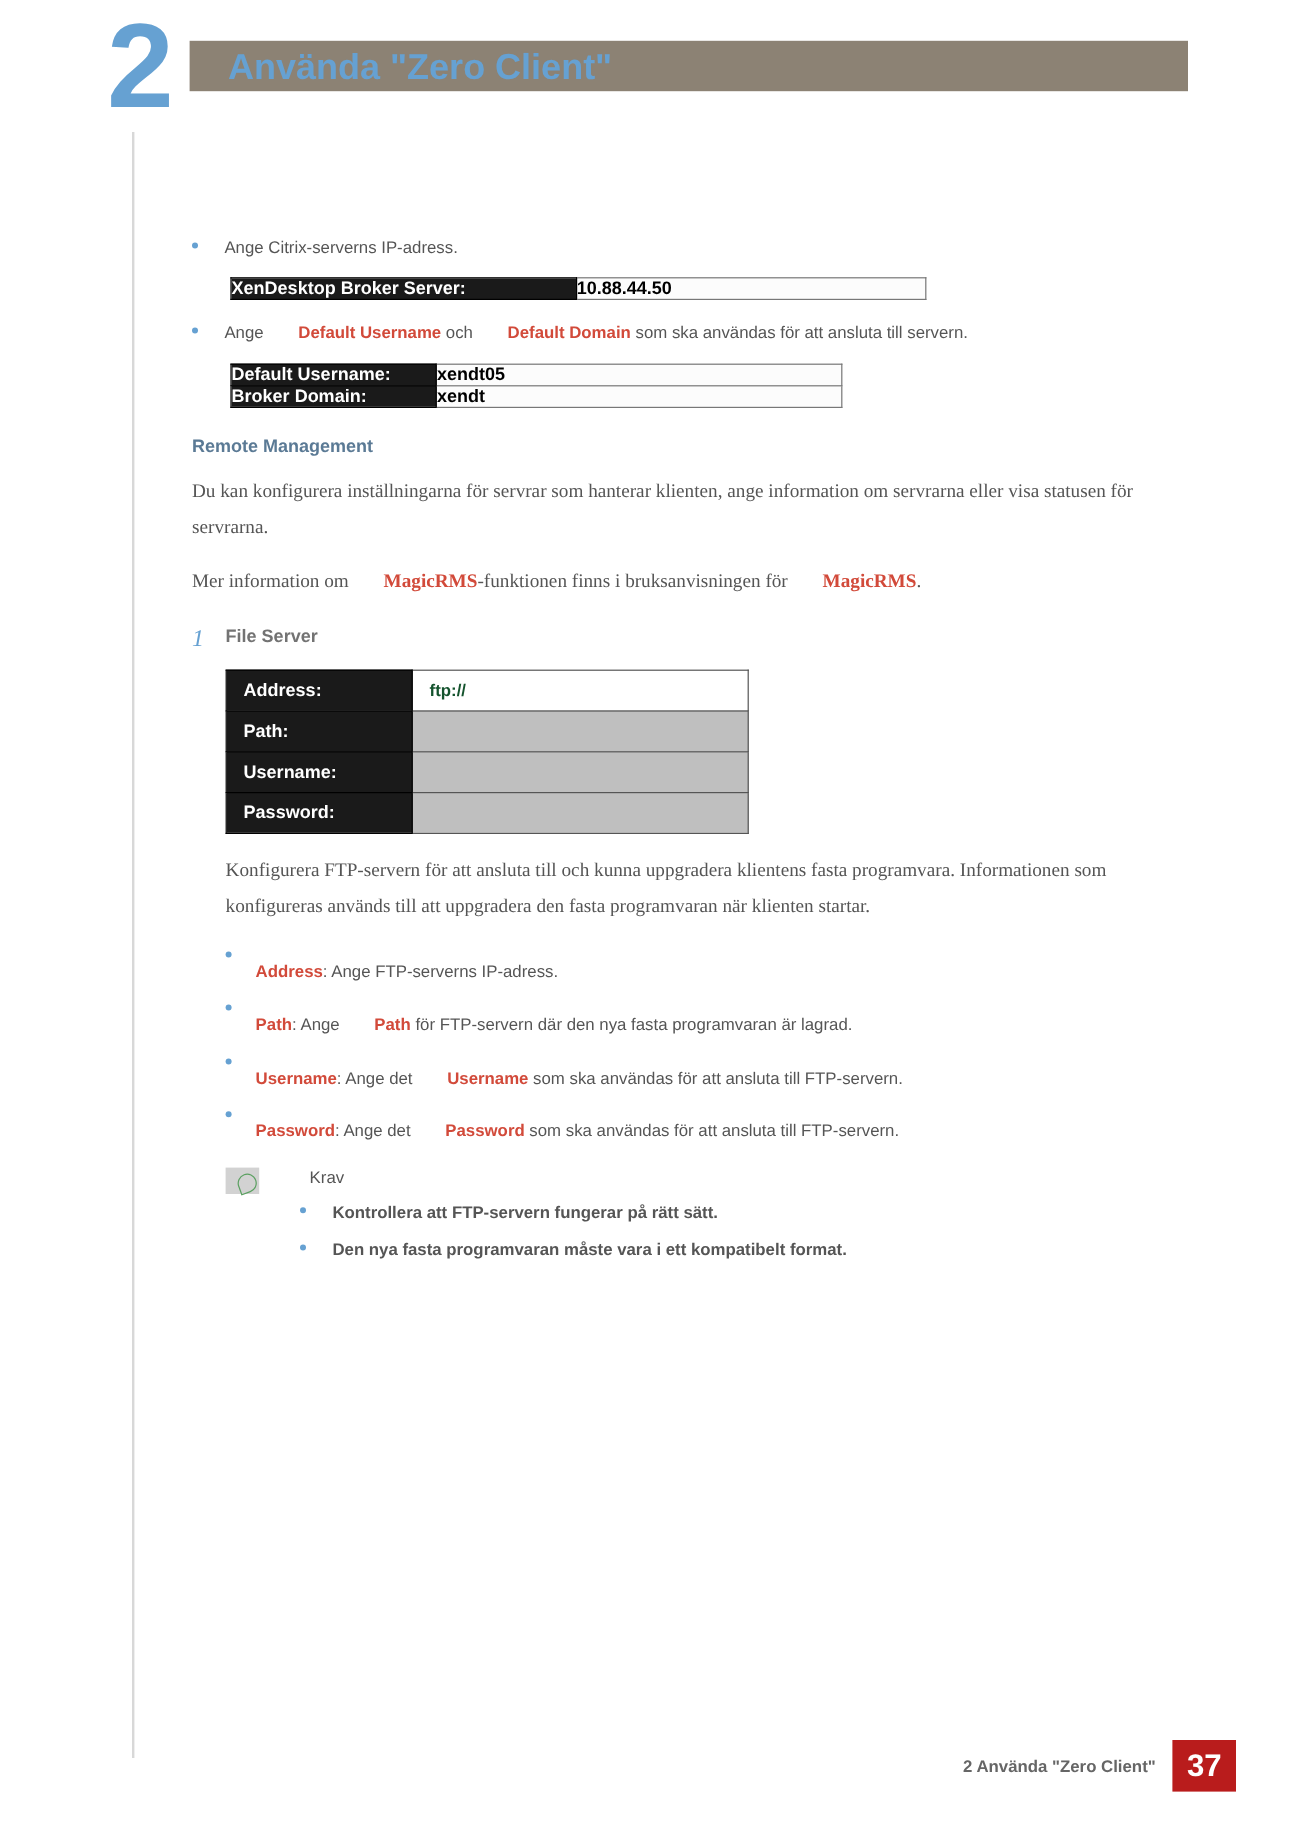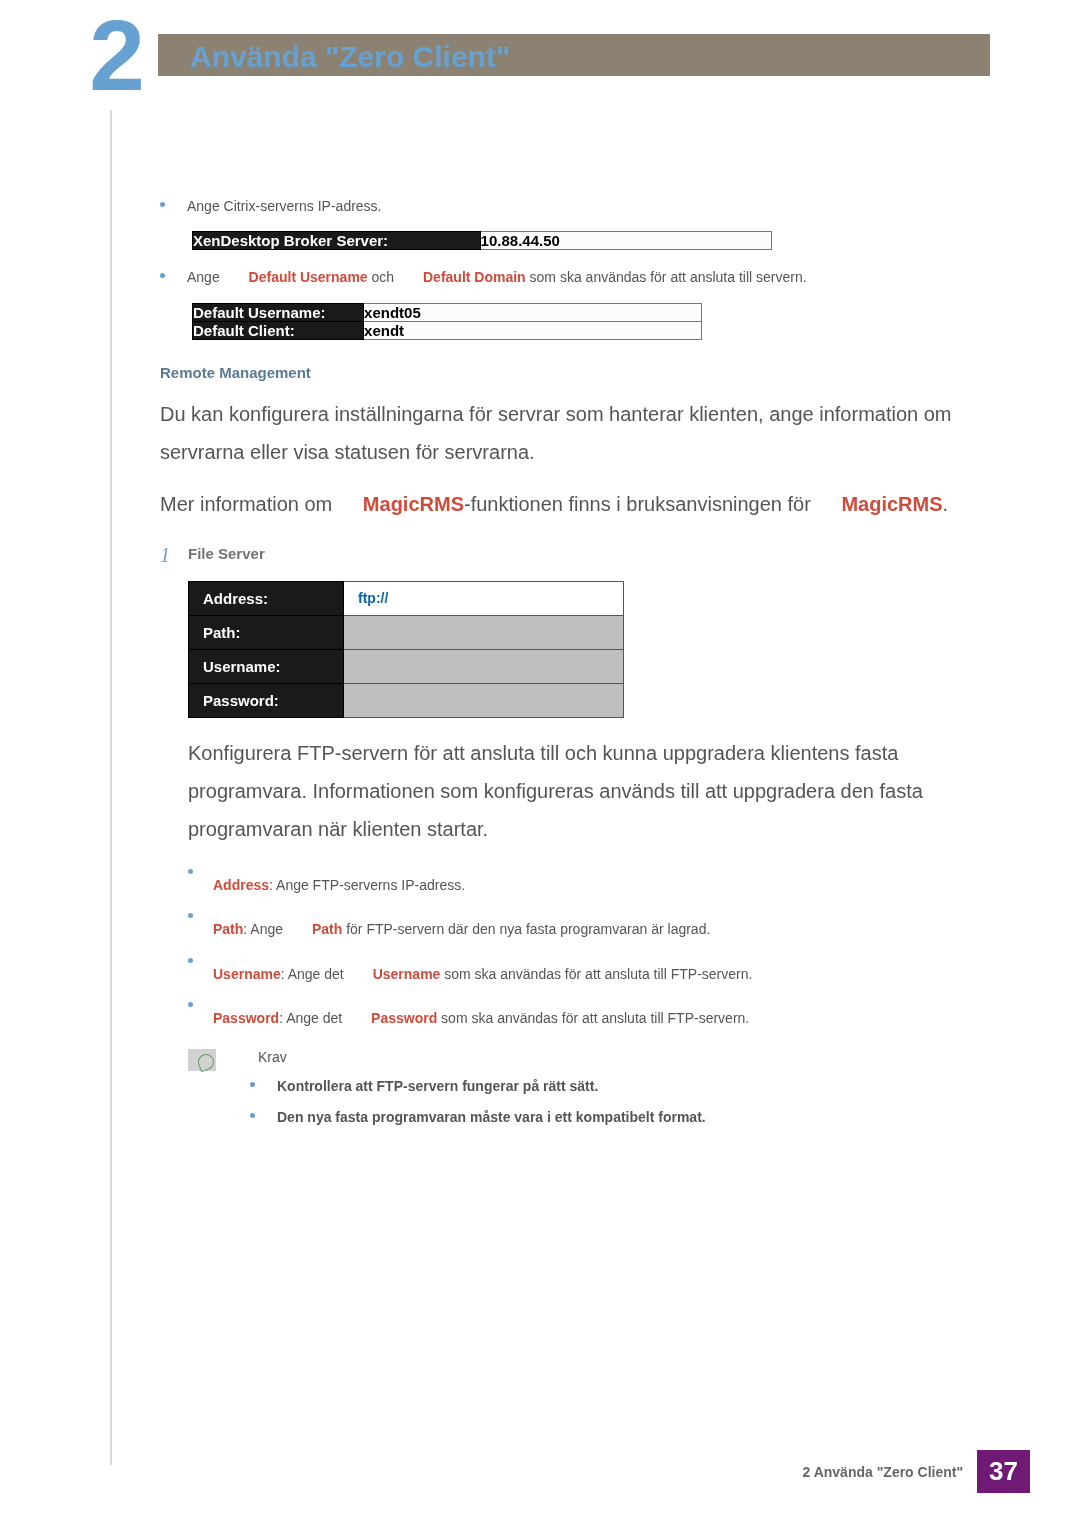--- a/index.html
+++ b/index.html
@@ -98,24 +98,25 @@
       border: 1px solid #777;
     }
     .section-heading {
       color: #5b7a95;
       font-weight: bold;
       font-size: 15px;
       margin-top: 24px;
       margin-bottom: 14px;
     }
     .body-text {
-      font-size: 20px;
+      font-size: 16px;
       color: #555;
       line-height: 1.9;
       margin-bottom: 14px;
+      font-family: Liberation Serif, serif;
     }
     .num-step {
       display: flex;
       align-items: flex-start;
       margin-top: 20px;
     }
     .num-step .step-num {
       font-family: Georgia, 'Times New Roman', serif;
       font-style: italic;
       font-size: 20px;
@@ -130,21 +131,21 @@
       font-size: 15px;
       padding-top: 2px;
     }
     .file-server-table {
       margin: 14px 0 16px 28px;
       border-collapse: collapse;
     }
     .file-server-table .cell-dark { width: 155px; }
     .file-server-table .val-light {
       background: #fff;
-      color: #0369a1;
+      color: #14532d;
       font-weight: bold;
       border: 1px solid #555;
       padding: 8px 14px;
       width: 280px;
     }
     .file-server-table .val-gray {
       background: #bfbfbf;
       border: 1px solid #555;
       padding: 8px 14px;
       width: 280px;
@@ -191,21 +192,21 @@
       align-items: center;
       padding-right: 50px;
     }
     .footer-text {
       color: #666;
       font-weight: bold;
       font-size: 14px;
       margin-right: 14px;
     }
     .footer-page {
-      background: #701a75;
+      background: #b91c1c;
       color: #fff;
       font-weight: bold;
       font-size: 26px;
       padding: 6px 12px;
       min-width: 44px;
       text-align: center;
     }
   </style>
 </head>
 <body>
@@ -240,21 +241,21 @@
     </div>
   </div>
 
   <table class="ui-table" style="width:510px;">
     <tbody>
         <tr>
       <td class="cell-dark" style="width:162px;">Default Username:</td>
       <td class="cell-light" style="width:320px;">xendt05</td>
     </tr>
     <tr>
-      <td class="cell-dark">Default Client:</td>
+      <td class="cell-dark">Broker Domain:</td>
       <td class="cell-light">xendt</td>
     </tr>
   </tbody>
     </table>
 
   <div class="section-heading">Remote Management</div>
   <div class="body-text">Du kan konfigurera inställningarna för servrar som hanterar klienten, ange information om servrarna eller visa statusen för servrarna.</div>
   <div class="body-text">
     <span>Mer information om </span><span class="strong-red">MagicRMS</span><span>-funktionen finns i bruksanvisningen för </span><span class="strong-red">MagicRMS</span><span>.</span>
   </div>

